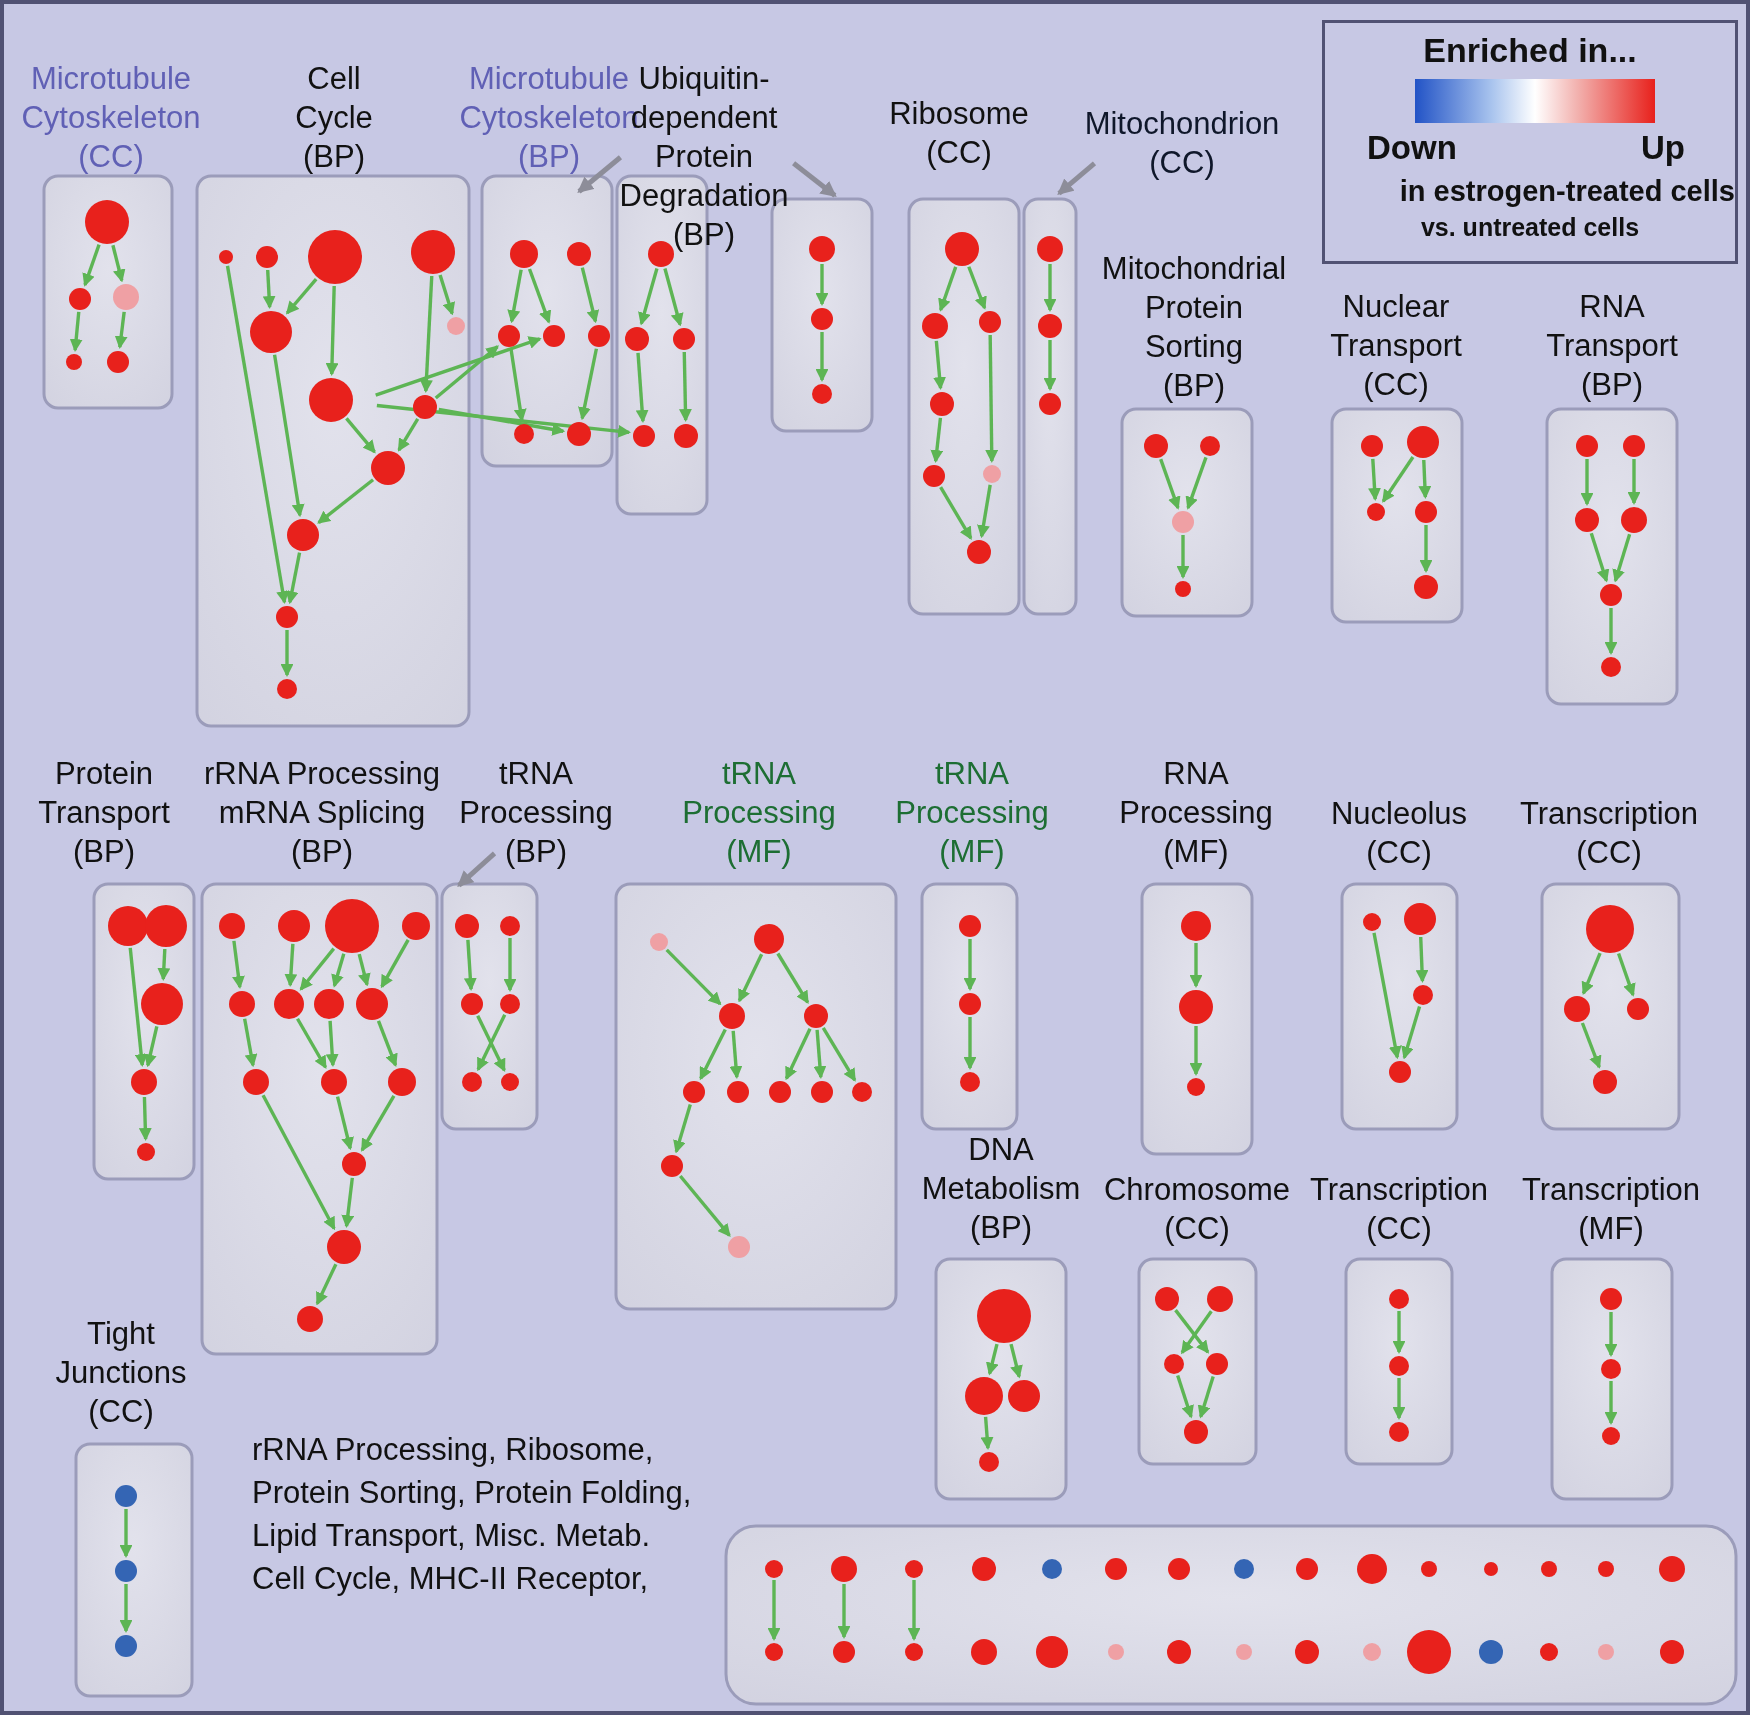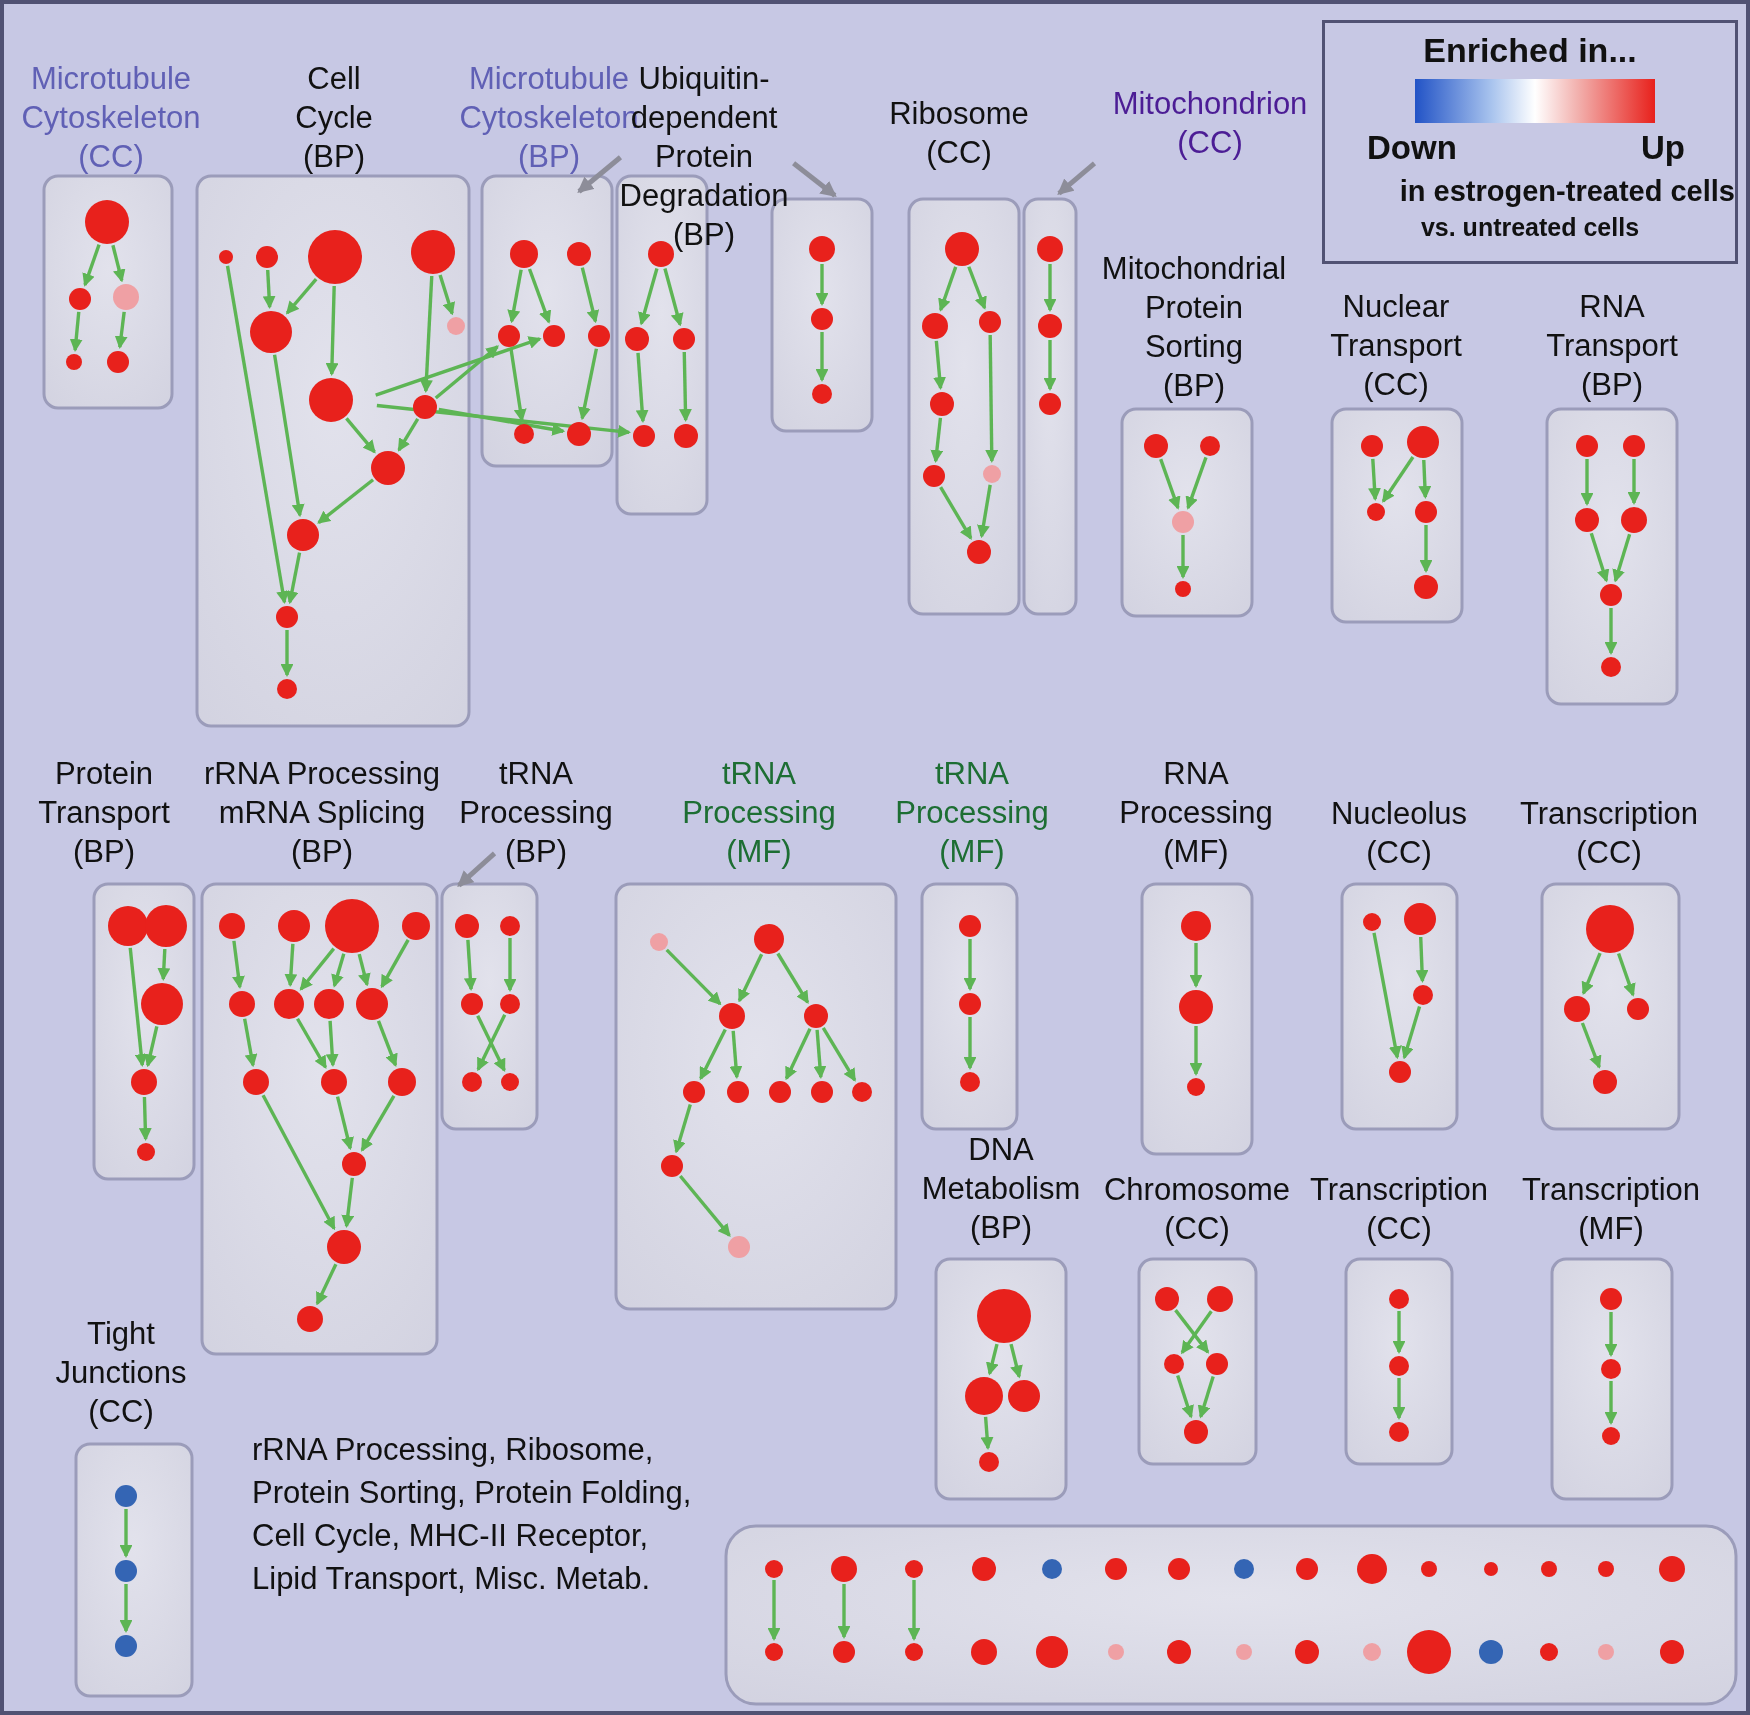--- a/index.html
+++ b/index.html
@@ -362,21 +362,21 @@
         <div>Ubiquitin-</div>
         <div>dependent</div>
         <div>Protein</div>
         <div>Degradation</div>
         <div>(BP)</div>
       </div>
       <div class="cluster-label" style="left: 955px; top: 90px; color: rgb(17, 17, 17);">
         <div>Ribosome</div>
         <div>(CC)</div>
       </div>
-      <div class="cluster-label" style="left: 1178px; top: 80px; color: #4c1d95; margin-left: 28px;">
+      <div class="cluster-label" style="left: 1178px; top: 100px; color: #0f172a;">
         <div>Mitochondrion</div>
         <div>(CC)</div>
       </div>
       <div class="cluster-label" style="left: 1190px; top: 245px; color: rgb(17, 17, 17);">
         <div>Mitochondrial</div>
         <div>Protein</div>
         <div>Sorting</div>
         <div>(BP)</div>
       </div>
       <div class="cluster-label" style="left: 1392px; top: 283px; color: rgb(17, 17, 17);">
@@ -456,16 +456,16 @@
     <div class="legend-bar" id="legend-bar" style="background: linear-gradient(to right, rgb(34, 83, 198), rgb(169, 196, 238) 32%, rgb(255, 255, 255) 50%, rgb(242, 176, 173) 68%, rgb(232, 33, 28));"></div>
     <div class="legend-down">Down</div>
     <div class="legend-up">Up</div>
     <div class="legend-sub1">in estrogen-treated cells</div>
     <div class="legend-sub2">vs. untreated cells</div>
   </div>
 
   <div id="misc-text" style="color: rgb(17, 17, 17);">
       <div>rRNA Processing, Ribosome,</div>
       <div>Protein Sorting, Protein Folding,</div>
+      <div>Lipid Transport, Misc. Metab.</div>
       <div>Cell Cycle, MHC-II Receptor,</div>
-      <div>Lipid Transport, Misc. Metab.</div>
     </div>
 </div>
 
 </body></html>

